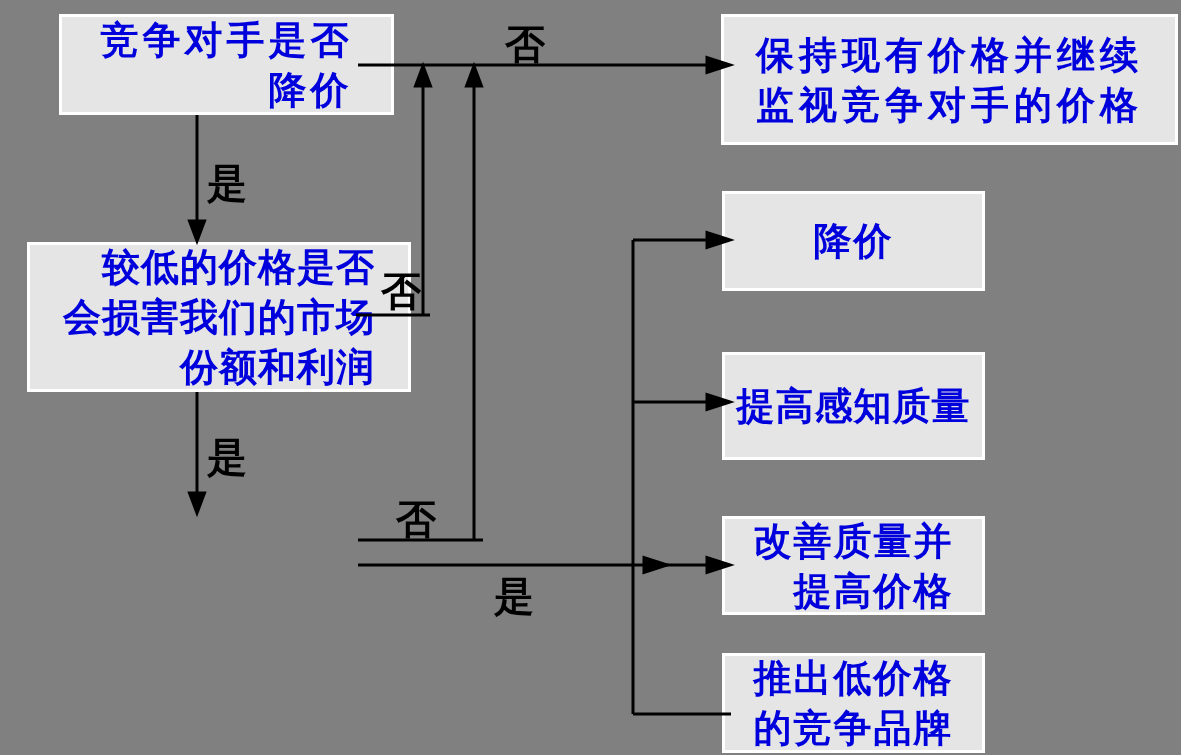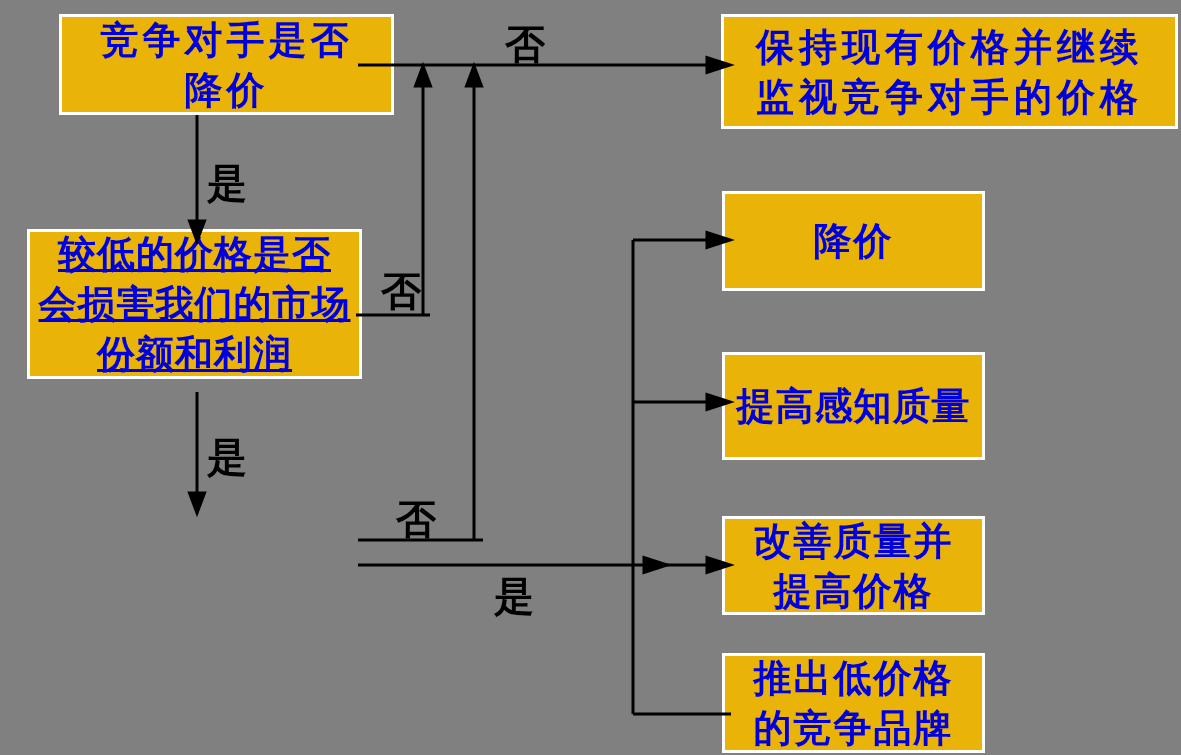--- a/index.html
+++ b/index.html
@@ -7,49 +7,49 @@
     position:relative;
     width:1181px;height:755px;
     background:#808080;
     overflow:hidden;
     font-family:"Liberation Serif","DejaVu Serif",serif;
   }
   svg.wires{position:absolute;left:0;top:0;z-index:3;pointer-events:none;}
   .box{
     position:absolute;
     box-sizing:border-box;
-    background:#eab308;
+    background:#e5e5e5;
     border:3px solid #FFFFFF;
     color:#0000DD;
     font-weight:bold;
     font-size:38px;
     line-height:50px;
     letter-spacing:2px;
-    text-align:center;
+    text-align:right;
     white-space:pre-line;
     display:flex;
     align-items:center;
     justify-content:center;
     z-index:1;
   }
   .edge-label{
     position:absolute;
     color:#000000;
     font-weight:bold;
     font-size:40px;
     line-height:1;
     z-index:4;
     letter-spacing:0;
   }
   
   #b1{left:59px;  top:14px;  width:335px; height:101px; letter-spacing:4px;}
-  #b2{left:27px;  top:229px; width:335px; height:150px; letter-spacing:1px;text-decoration:underline;}
+  #b2{left:27px;  top:242px; width:384px; height:150px; letter-spacing:1px;}
   #b3{left:47px;  top:514px; width:346px; height:102px; letter-spacing:4px;}
   
-  #b4{left:721px; top:14px;  width:457px; height:115px; letter-spacing:5px;}
+  #b4{left:721px; top:14px;  width:457px; height:131px; letter-spacing:5px;}
   #b5{left:722px; top:191px; width:263px; height:100px;}
   #b6{left:722px; top:352px; width:263px; height:108px; letter-spacing:1px;}
   #b7{left:722px; top:516px; width:263px; height:99px;}
   #b8{left:722px; top:653px; width:263px; height:100px;}
   
   #lbl-no1{left:505px; top:25px;}
   #lbl-yes1{left:207px; top:164px;}
   #lbl-no2{left:381px; top:272px;}
   #lbl-yes2{left:207px; top:438px;}
   #lbl-no3{left:396px; top:500px;}

